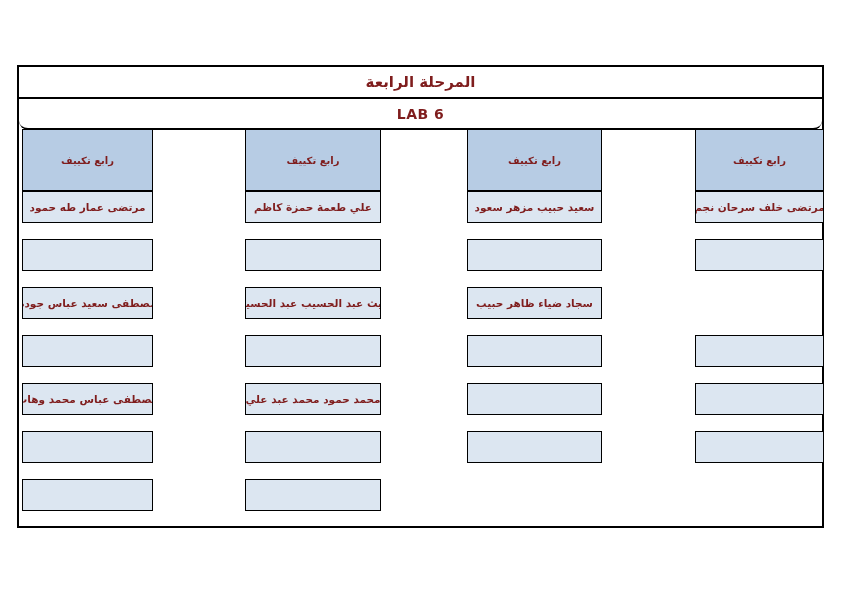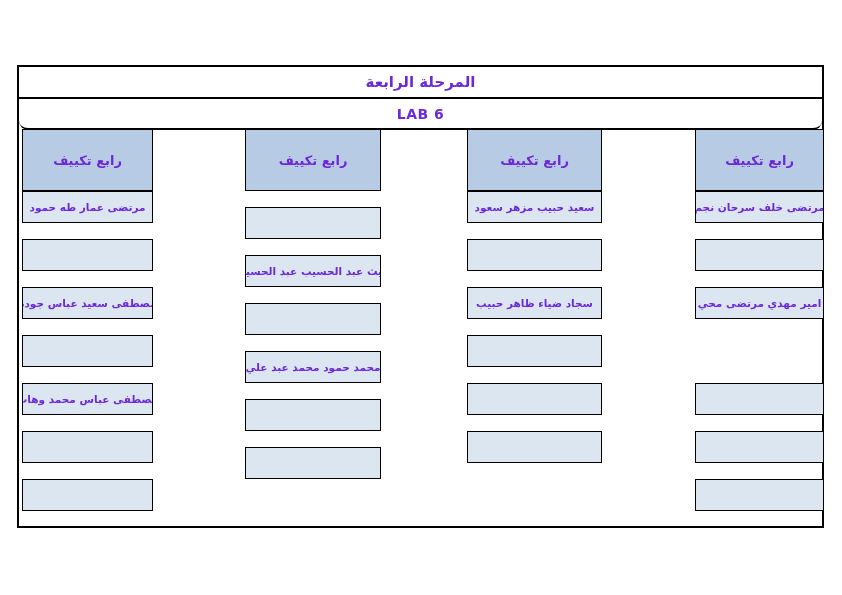--- a/index.html
+++ b/index.html
@@ -1,21 +1,21 @@
 <!DOCTYPE html>
 <html lang="ar" style="--header-bg: #b7cce4; --slot-bg: #dce6f1; --border: #000000;"><head>
 <meta charset="utf-8">
 <style>
   * { margin:0; padding:0; box-sizing:border-box; }
   html,body { background:#ffffff; }
   .page {
     position:relative;
     width:842px; height:595px;
     background:#ffffff;
-    color:#6d28d9;
+    color:#7f1d1d;
     font-family:"DejaVu Sans", sans-serif;
     overflow:hidden;
   }
   .frame {
     position:absolute;
     left:17px; top:65px;
     width:807px; height:463px;
     border:2px solid var(--border,#000);
     background:transparent;
   }
@@ -38,21 +38,21 @@
   .col { position:absolute; top:129px; }
   .col-1 { left:695px; width:129px; }
   .col-2 { left:467px; width:135px; }
   .col-3 { left:245px; width:136px; }
   .col-4 { left:22px;  width:131px; }
   .col-header {
     height:62px;
     background:var(--header-bg,#b7cce4);
     border:1.6px solid var(--border,#000);
     display:flex; align-items:center; justify-content:center;
-    font-weight:bold; font-size:13px;
+    font-weight:bold; font-size:10px;
   }
   .slot {
     height:32px;
     margin-top:16px;
     background:var(--slot-bg,#dce6f1);
     border:1.5px solid var(--border,#000);
     display:flex; align-items:center; justify-content:center;
     font-weight:bold; font-size:10.5px;
     text-align:left;
     padding:0 3px;
@@ -68,39 +68,39 @@
 
   <div class="frame">
     <div class="title-row stage-title" dir="rtl">المرحلة الرابعة</div>
     <div class="title-row lab-title">LAB 6</div>
   </div>
 
   <div class="col col-1">
     <div class="col-header" dir="rtl">رابع تكييف</div>
     <div class="slot first" dir="rtl">مرتضى خلف سرحان نجم</div>
     <div class="slot" dir="rtl"></div>
-    <div class="slot" dir="rtl">امير مهدي مرتضى محي</div>
     <div class="slot spacer" dir="rtl"></div>
     <div class="slot" dir="rtl"></div>
     <div class="slot" dir="rtl"></div>
     <div class="slot" dir="rtl"></div>
   </div>
 
   <div class="col col-2">
     <div class="col-header" dir="rtl">رابع تكييف</div>
     <div class="slot first" dir="rtl">سعيد حبيب مزهر سعود</div>
     <div class="slot" dir="rtl"></div>
     <div class="slot" dir="rtl">سجاد ضياء ظاهر حبيب</div>
     <div class="slot" dir="rtl"></div>
     <div class="slot" dir="rtl"></div>
     <div class="slot" dir="rtl"></div>
   </div>
 
   <div class="col col-3">
     <div class="col-header" dir="rtl">رابع تكييف</div>
+    <div class="slot first" dir="rtl">علي طعمة حمزة كاظم</div>
     <div class="slot" dir="rtl"></div>
     <div class="slot" dir="rtl">غيث عبد الحسيب عبد الحسين</div>
     <div class="slot" dir="rtl"></div>
     <div class="slot" dir="rtl">محمد حمود محمد عبد علي</div>
     <div class="slot" dir="rtl"></div>
     <div class="slot" dir="rtl"></div>
   </div>
 
   <div class="col col-4">
     <div class="col-header" dir="rtl">رابع تكييف</div>

